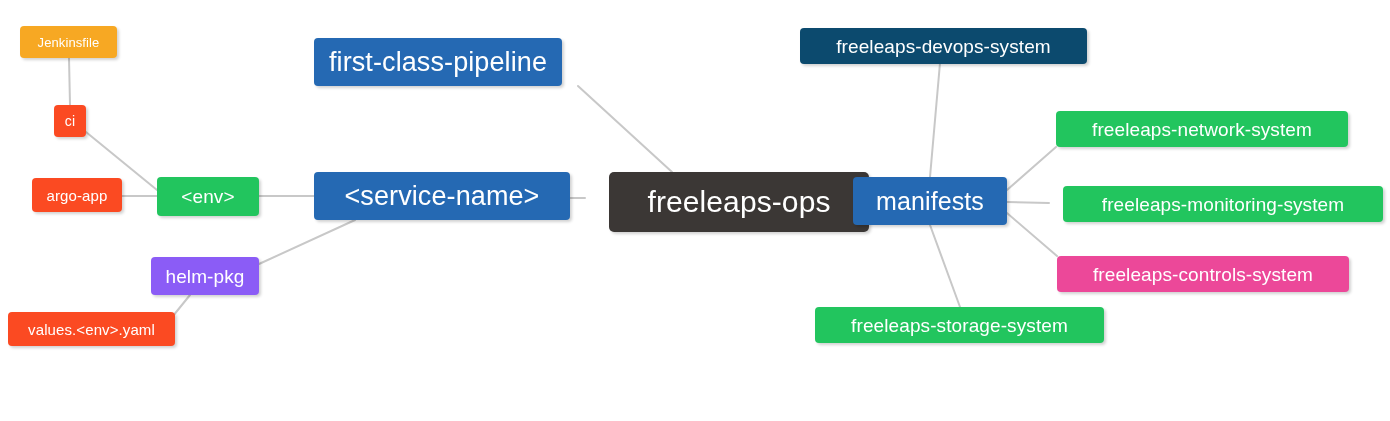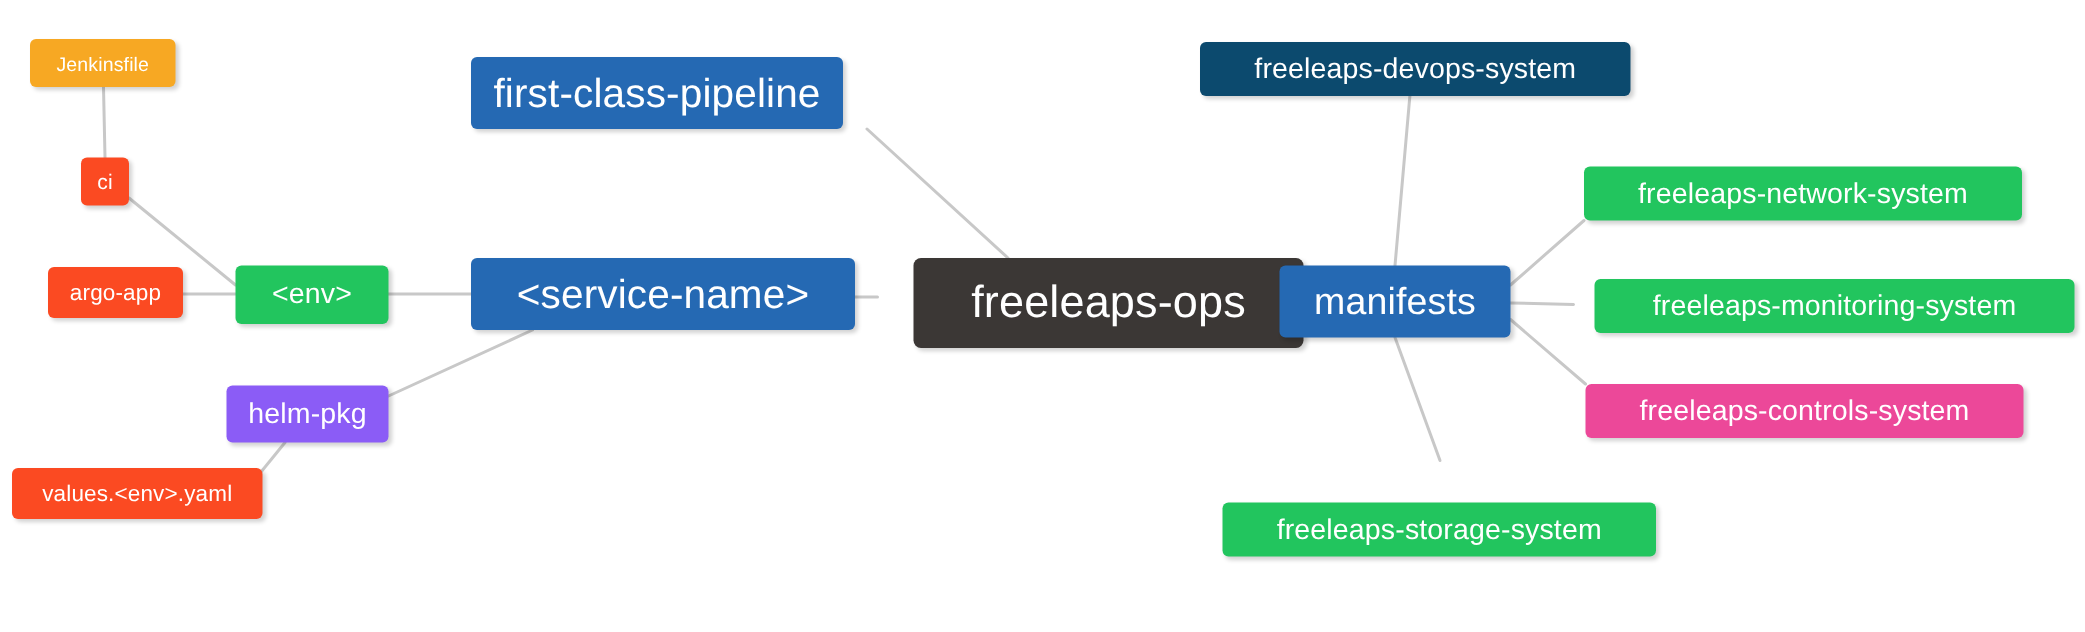--- a/index.html
+++ b/index.html
@@ -71,15 +71,15 @@
       <div class="node" style="left: 151px; top: 257px; width: 108px; height: 38px; background: #8b5cf6; color: rgb(255, 255, 255); font-size: 19px;">helm-pkg</div>
       <div class="node" style="left: 8px; top: 312px; width: 167px; height: 34px; background: rgb(251, 74, 34); color: rgb(255, 255, 255); font-size: 15px;">values.&lt;env&gt;.yaml</div>
       <div class="node" style="left: 314px; top: 38px; width: 248px; height: 48px; background: rgb(37, 105, 179); color: rgb(255, 255, 255); font-size: 27px;">first-class-pipeline</div>
       <div class="node" style="left: 314px; top: 172px; width: 256px; height: 48px; background: rgb(37, 105, 179); color: rgb(255, 255, 255); font-size: 27px;">&lt;service-name&gt;</div>
       <div class="node root" style="left: 585px; top: 172px; width: 260px; height: 60px; background: rgb(59, 55, 53); color: rgb(255, 255, 255); font-size: 30px; margin-left: 24px;">freeleaps-ops</div>
       <div class="node" style="left: 853px; top: 177px; width: 154px; height: 48px; background: rgb(37, 105, 179); color: rgb(255, 255, 255); font-size: 25px;">manifests</div>
       <div class="node" style="left: 800px; top: 28px; width: 287px; height: 36px; background: #0c4a6e; color: rgb(255, 255, 255); font-size: 19px;">freeleaps-devops-system</div>
       <div class="node" style="left: 1056px; top: 111px; width: 292px; height: 36px; background: rgb(34, 197, 94); color: rgb(255, 255, 255); font-size: 19px; text-align: right;">freeleaps-network-system</div>
       <div class="node" style="left: 1049px; top: 186px; width: 320px; height: 36px; background: rgb(34, 197, 94); color: rgb(255, 255, 255); font-size: 19px; margin-left: 14px;">freeleaps-monitoring-system</div>
       <div class="node" style="left: 1057px; top: 256px; width: 292px; height: 36px; background: #ec4899; color: rgb(255, 255, 255); font-size: 19px;">freeleaps-controls-system</div>
-      <div class="node" style="left: 815px; top: 307px; width: 289px; height: 36px; background: rgb(34, 197, 94); color: rgb(255, 255, 255); font-size: 19px; margin-top: 28px;">freeleaps-storage-system</div>
+      <div class="node" style="left: 815px; top: 307px; width: 289px; height: 36px; background: rgb(34, 197, 94); color: rgb(255, 255, 255); font-size: 19px;">freeleaps-storage-system</div>
     </div>
 </div>
 
 </body></html>

